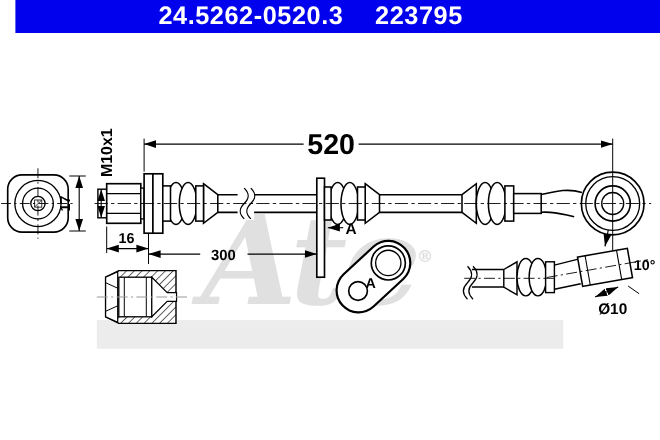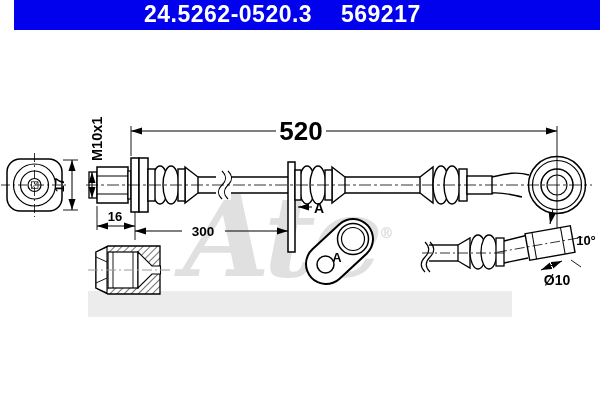--- a/index.html
+++ b/index.html
@@ -22,21 +22,21 @@
   text{font-family:"Liberation Sans",sans-serif;fill:#000;}
   .dimtxt{font-weight:bold;}
 </style>
 </head>
 <body>
 
 <div id="stage">
 
   <div id="header">
     <span id="part-number" class="num">24.5262-0520.3</span>
-    <span id="ref-number" class="num">569217</span>
+    <span id="ref-number" class="num">223795</span>
   </div>
 
   <div id="wm-band"></div>
   <div id="wm-text"><span>Ate</span><sup>®</sup></div>
 
   <svg id="drawing" width="600" height="400" viewBox="0 0 600 400">
     <defs>
       <marker id="ah" markerUnits="userSpaceOnUse" markerWidth="12" markerHeight="8" refX="11" refY="4" orient="auto-start-reverse">
         <path d="M0,0.5 L11,4 L0,7.5 Z" fill="#000"></path>
       </marker>

